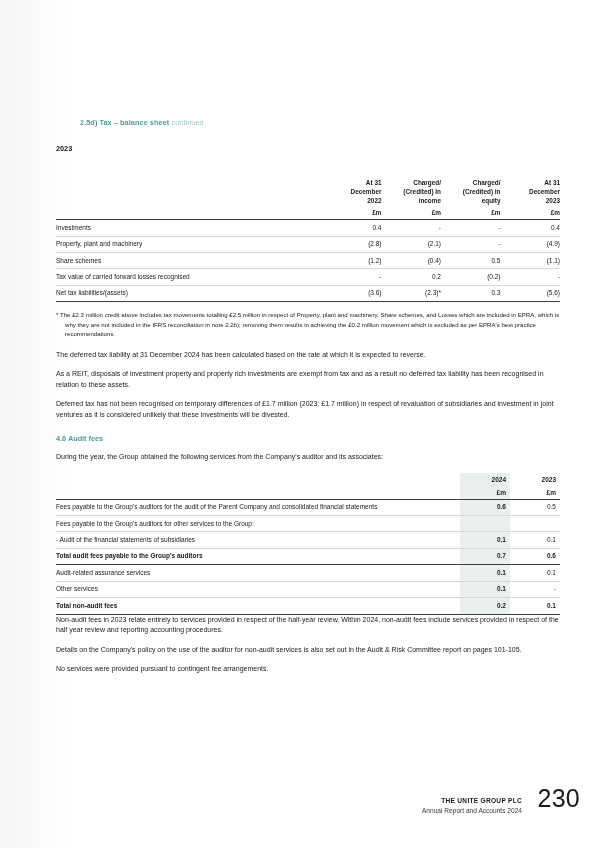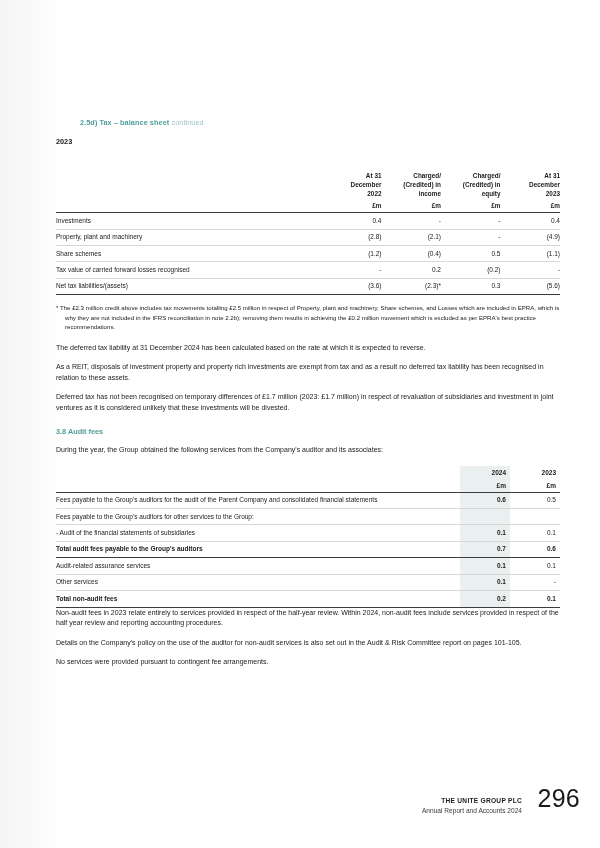--- a/index.html
+++ b/index.html
@@ -39,21 +39,21 @@
     top: 118px;
     width: 504px;
   }
 
   
   .sec-head {
     font-size: 7.3px;
     font-weight: bold;
     color: #4f9e9a;
     letter-spacing: 0.01em;
-    margin: 0 0 10px 0;
+    margin: 0 0 17px 0;
     line-height: 1.25;
     padding-left: 24px;
   }
   .sec-head .cont {
     font-weight: normal;
     color: #9dc6c4;
   }
   .year-label {
     font-size: 7.3px;
     font-weight: bold;
@@ -317,21 +317,21 @@
       </tbody>
     </table>
 
     <div class="footnote">* The £2.3 million credit above includes tax movements totalling £2.5 million in respect of Property, plant and machinery, Share schemes, and Losses which are included in EPRA, which is why they are not included in the IFRS reconciliation in note 2.2b); removing them results in achieving the £0.2 million movement which is excluded as per EPRA's best practice recommendations.</div>
 
     <p class="body">The deferred tax liability at 31 December 2024 has been calculated based on the rate at which it is expected to reverse.</p>
     <p class="body">As a REIT, disposals of investment property and property rich investments are exempt from tax and as a result no deferred tax liability has been recognised in relation to these assets.</p>
 
     <p class="body">Deferred tax has not been recognised on temporary differences of £1.7 million (2023: £1.7 million) in respect of revaluation of subsidiaries and investment in joint ventures as it is considered unlikely that these investments will be divested.</p>
 
-    <div class="teal-head">3.8 Audit fees</div>
+    <div class="teal-head">4.6 Audit fees</div>
     <p class="body">During the year, the Group obtained the following services from the Company's auditor and its associates:</p>
 
     <table class="tbl2">
       <colgroup>
         <col class="c-label">
           <col class="c-num">
           <col class="c-num">
       </colgroup>
       <thead>
         <tr>
@@ -388,16 +388,16 @@
     <p class="body">Details on the Company's policy on the use of the auditor for non-audit services is also set out in the Audit &amp; Risk Committee report on pages 101-105.</p>
     <p class="body">No services were provided pursuant to contingent fee arrangements.</p>
 
   </div>
 
   <div class="footer">
     <div class="footer-text">
       <div class="footer-company">THE UNITE GROUP PLC</div>
       <div class="footer-sub">Annual Report and Accounts 2024</div>
     </div>
-    <div class="page-number">296</div>
+    <div class="page-number">230</div>
   </div>
 
 </div>
 
 </body></html>

